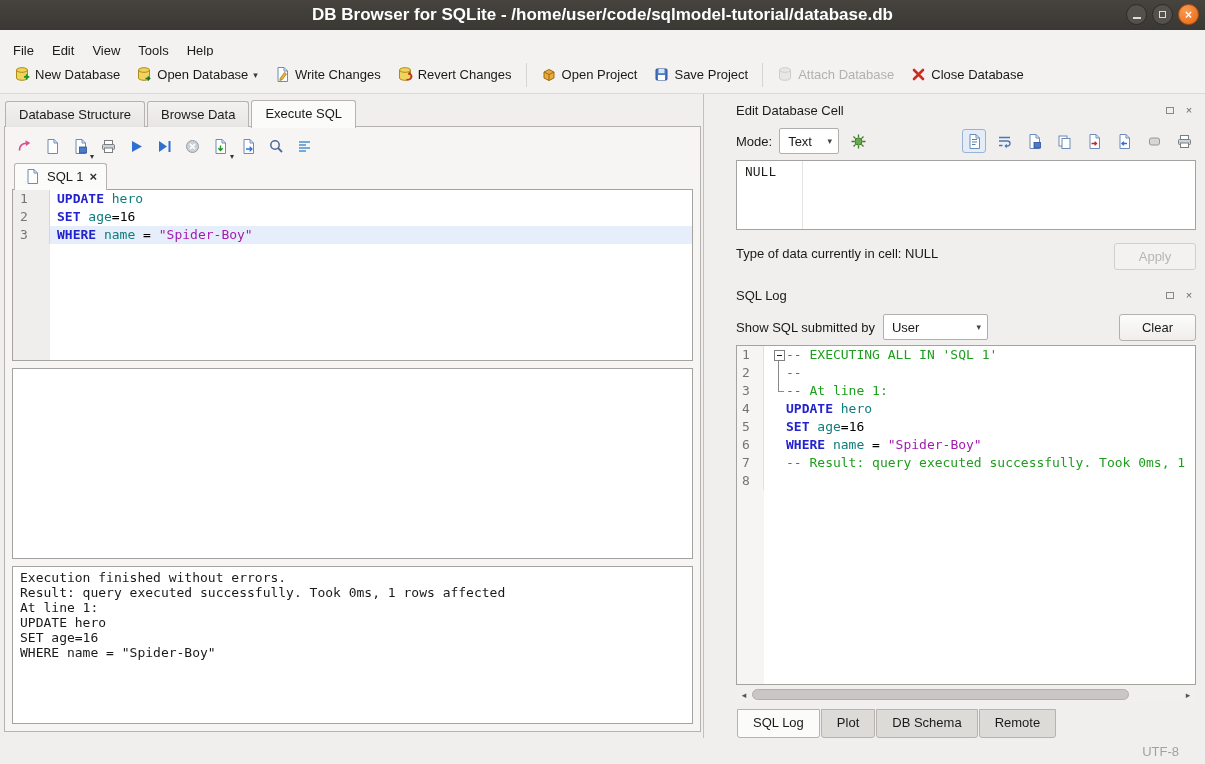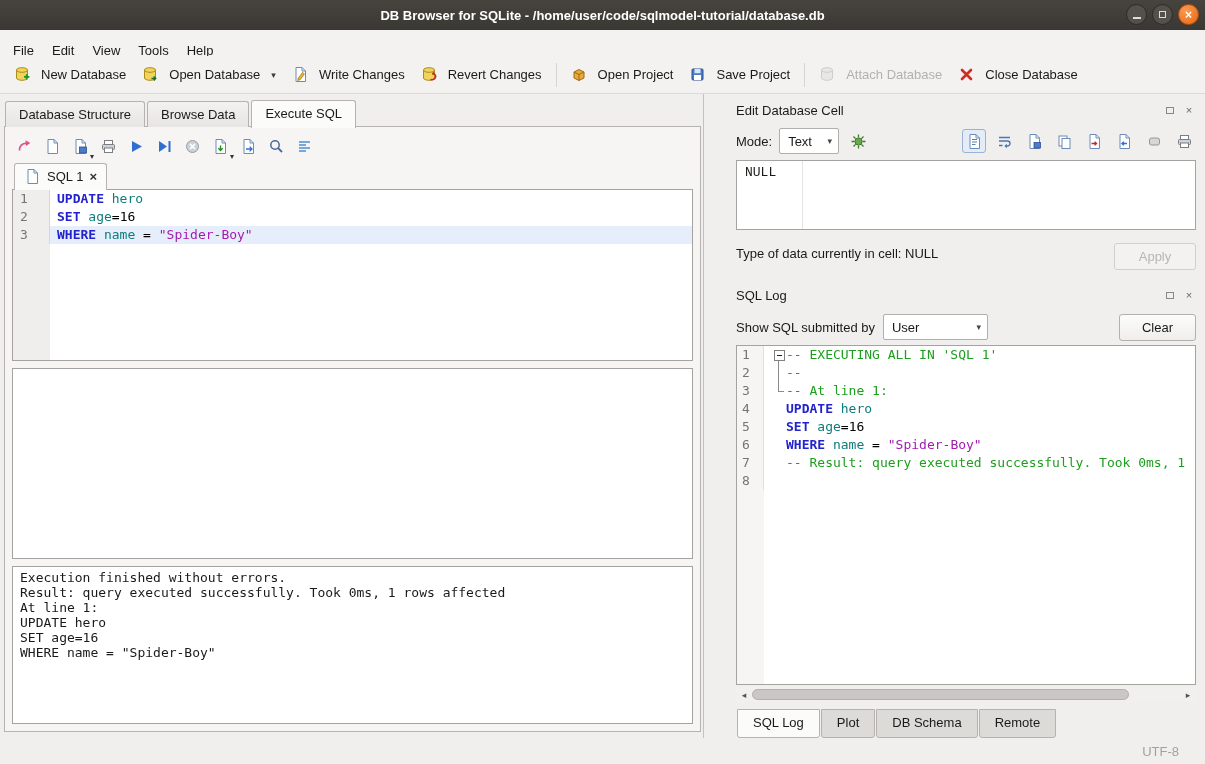--- a/index.html
+++ b/index.html
@@ -1,33 +1,33 @@
 <!DOCTYPE html>
 <html><head>
 <meta charset="utf-8">
 <style>
 * { box-sizing:border-box; margin:0; padding:0; }
 html,body { width:1205px; height:764px; overflow:hidden; }
 body { font-family:"Liberation Sans",sans-serif; font-size:13px; background:#f1efed; color:#1a1a1a; display:flex; flex-direction:column; }
 
 
 .titlebar { height:30px; background:linear-gradient(#47443f,#3a3834); display:flex; align-items:center; justify-content:center; position:relative; flex:none; }
-.titlebar .title { color:#fff; font-weight:bold; font-size:13px; }
+.titlebar .title { color:#fff; font-weight:bold; font-size:17px; }
 .win-controls { position:absolute; right:6px; top:4px; display:flex; gap:5px; }
 .win-btn { width:21px; height:21px; border-radius:50%; background:#54514c; border:1px solid #2c2a27; color:#dedcd8; display:flex; align-items:center; justify-content:center; font-size:12px; line-height:1; }
 .win-btn .bar { width:8px; height:2px; background:#dedcd8; display:block; margin-top:7px; }
 .win-btn .sq { width:7px; height:7px; border:1px solid #dedcd8; display:block; }
 .win-btn.close { background:radial-gradient(circle at 35% 30%, #f89b52, #e86612); border-color:#b34f0c; color:#fff; font-weight:bold; }
 
 
 .menubar { height:26px; background:#f4f2f0; display:flex; align-items:center; padding:0 4px; flex:none; }
 .menu-item { padding:3px 9px;margin-top:14px; }
 .menu-item::first-letter { text-decoration:underline; }
 .toolbar { height:38px; background:#f4f2f0; border-bottom:1px solid #dcdad7; display:flex; align-items:center; padding:0 6px; flex:none; }
-.tb-btn { display:flex; align-items:center; gap:10px; padding:5px 8px; border-radius:3px; white-space:nowrap; }
+.tb-btn { display:flex; align-items:center; gap:4px; padding:5px 8px; border-radius:3px; white-space:nowrap; }
 .tb-btn.disabled { color:#b3b1ae; }
 .tb-btn.disabled svg { opacity:.45; }
 .caret { font-size:9px; color:#3a3a3a; margin-left:1px; }
 .tb-sep { width:1px; height:24px; background:#d7d5d2; margin:0 6px; }
 .icon { display:inline-flex; width:17px; height:17px; align-items:center; justify-content:center; }
 
 
 .content { flex:1; display:flex; min-height:0;gap:24px; }
 .left-pane { width:704px; flex:none; display:flex; flex-direction:column; border-right:1px solid #c3c1be; padding:4px 2px 6px 4px; min-height:0; }
 .right-pane { flex:1; display:flex; flex-direction:column; padding:4px 9px 0 8px; min-width:0; min-height:0; }

